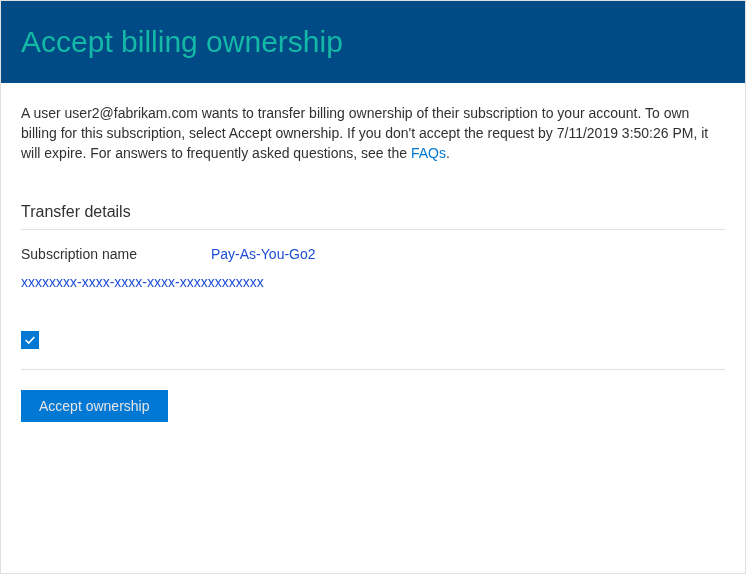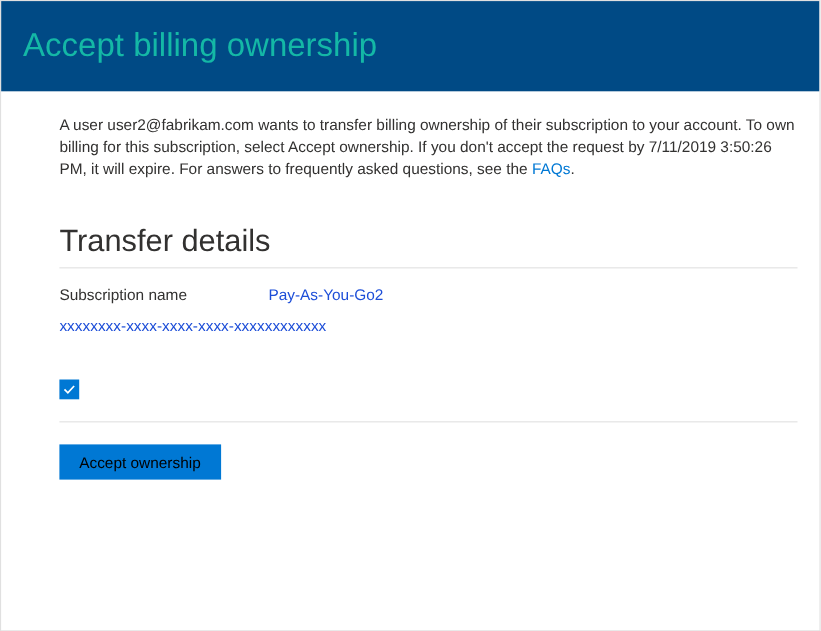--- a/index.html
+++ b/index.html
@@ -18,34 +18,33 @@
     }
     .header {
       background: #004a85;
       color: #14b8a6;
       padding: 24px 20px;
       font-size: 30px;
       font-weight: 300;
     }
     .body {
       padding: 20px;
-      margin-left: 33px;
     }
     .intro-text {
       font-size: 14px;
       line-height: 20px;
       color: #323130;
       margin-bottom: 40px;
     }
     .intro-text a {
       color: #0078d4;
       text-decoration: none;
     }
     .section-title {
-      font-size: 28px;
+      font-size: 16px;
       font-weight: 400;
       color: #323130;
       padding-bottom: 8px;
       border-bottom: 1px solid #e0e0e0;
       margin-bottom: 16px;
     }
     .detail-row {
       display: flex;
       align-items: center;
       margin-bottom: 12px;
@@ -93,21 +92,21 @@
       width: 14px;
       height: 14px;
     }
     .checkbox-label {
       font-size: 14px;
       line-height: 20px;
       color: #323130;
     }
     .accept-button {
       background: #0078d4;
-      color: #000000;
+      color: #e5e5e5;
       border: none;
       padding: 8px 18px;
       font-size: 14px;
       font-family: inherit;
       cursor: pointer;
     }
   </style>
 </head>
 <body>
 

